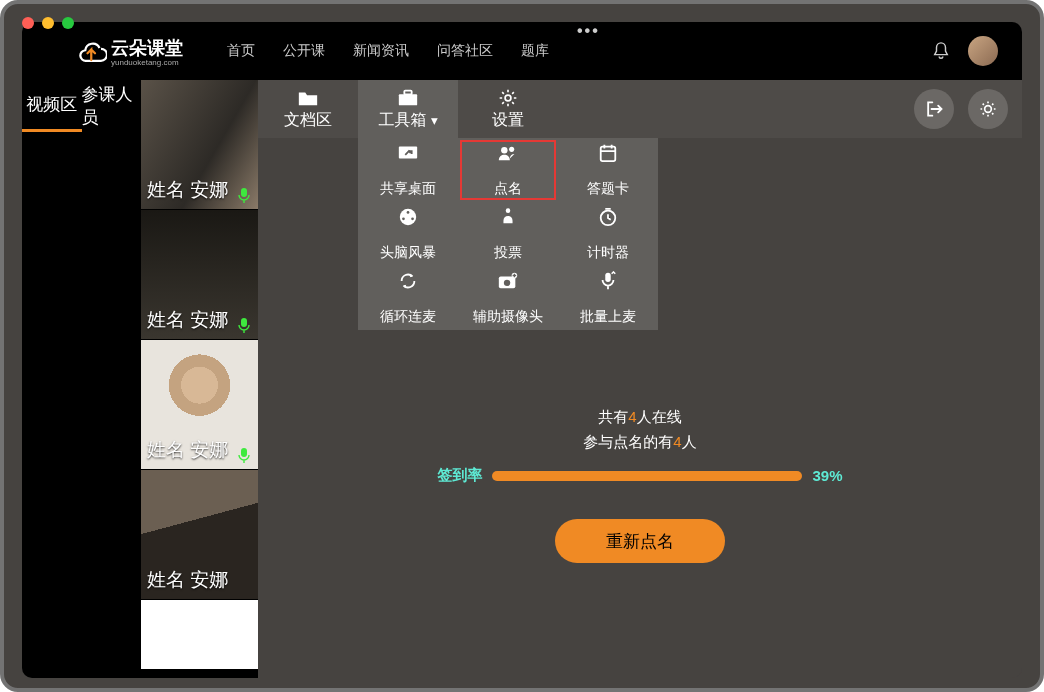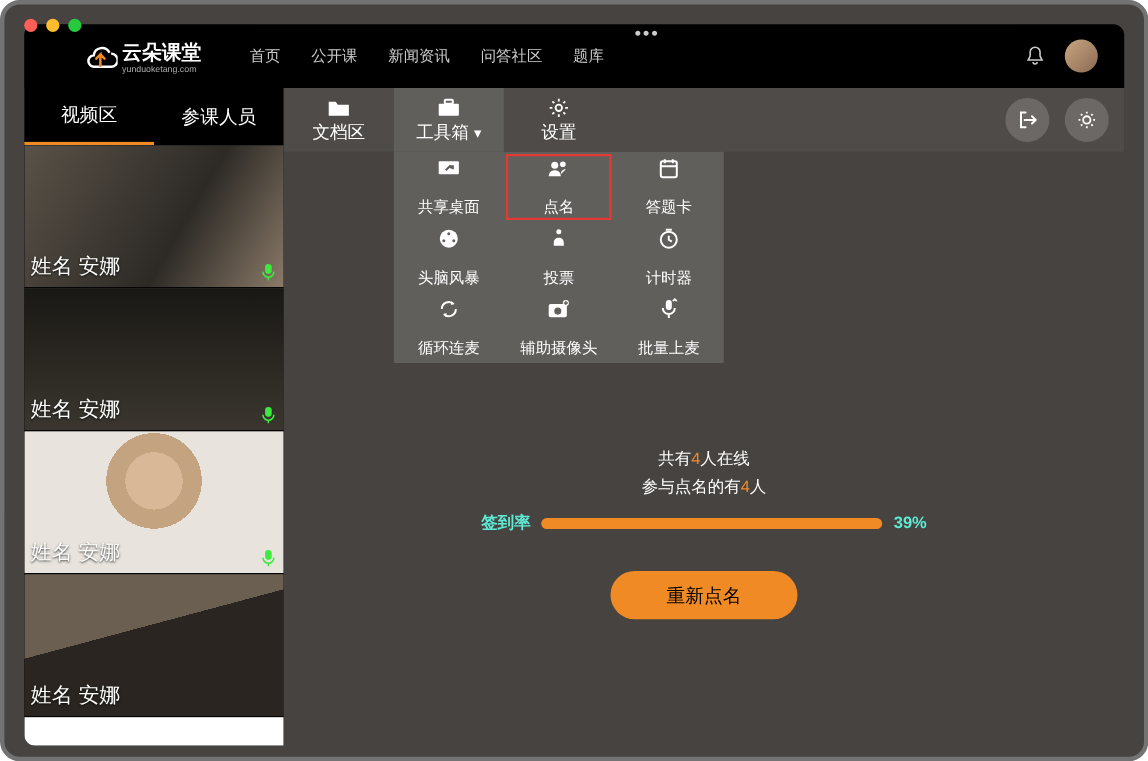--- a/index.html
+++ b/index.html
@@ -30,21 +30,21 @@
 .nav-item.active { background: #2b2b2b; color: #fff; }
 .nav-more { color: #ccc; padding: 0 14px; letter-spacing: 2px; font-weight: bold; cursor:pointer;}
 .nav-right { margin-left: auto; display: flex; align-items: center; gap: 18px; padding-right: 24px; }
 .bell-icon { width: 18px; height: 20px; cursor:pointer; }
 .avatar { width: 30px; height: 30px; border-radius: 50%; background: linear-gradient(135deg,#c9a582,#8b6a52); cursor:pointer; }
 
 
 .app-body { display: flex; margin: 0 18px 18px 18px; background: #464340; border-radius: 0 0 10px 10px; height: 598px; overflow:hidden; }
 
 
-.sidebar { width: 236px; background: #000; display: flex; flex-direction: column; }
+.sidebar { width: 236px; background: #000; display: flex; flex-direction: row; }
 .side-tabs { height: 52px; display: flex; }
 .side-tab { flex: 1; color: #fff; font-size: 17px; display: flex; align-items: center; justify-content: center; cursor: pointer; }
 .side-tab.active { border-bottom: 3px solid #f08a24; }
 .video-list { flex: 1; overflow: hidden; background: #000; }
 .video-tile { position: relative; width: 100%; height: 130px; background: #333; border-bottom: 1px solid #000; overflow:hidden; }
 .video-tile .face { position:absolute; inset:0; }
 .name-overlay { position: absolute; left: 0; bottom: 4px; color: #fff; font-size: 19px; padding: 2px 6px; text-shadow: 0 1px 2px rgba(0,0,0,.8);}
 .mic-icon { position: absolute; right: 8px; bottom: 6px; width: 12px; height: 16px; }
 
 

